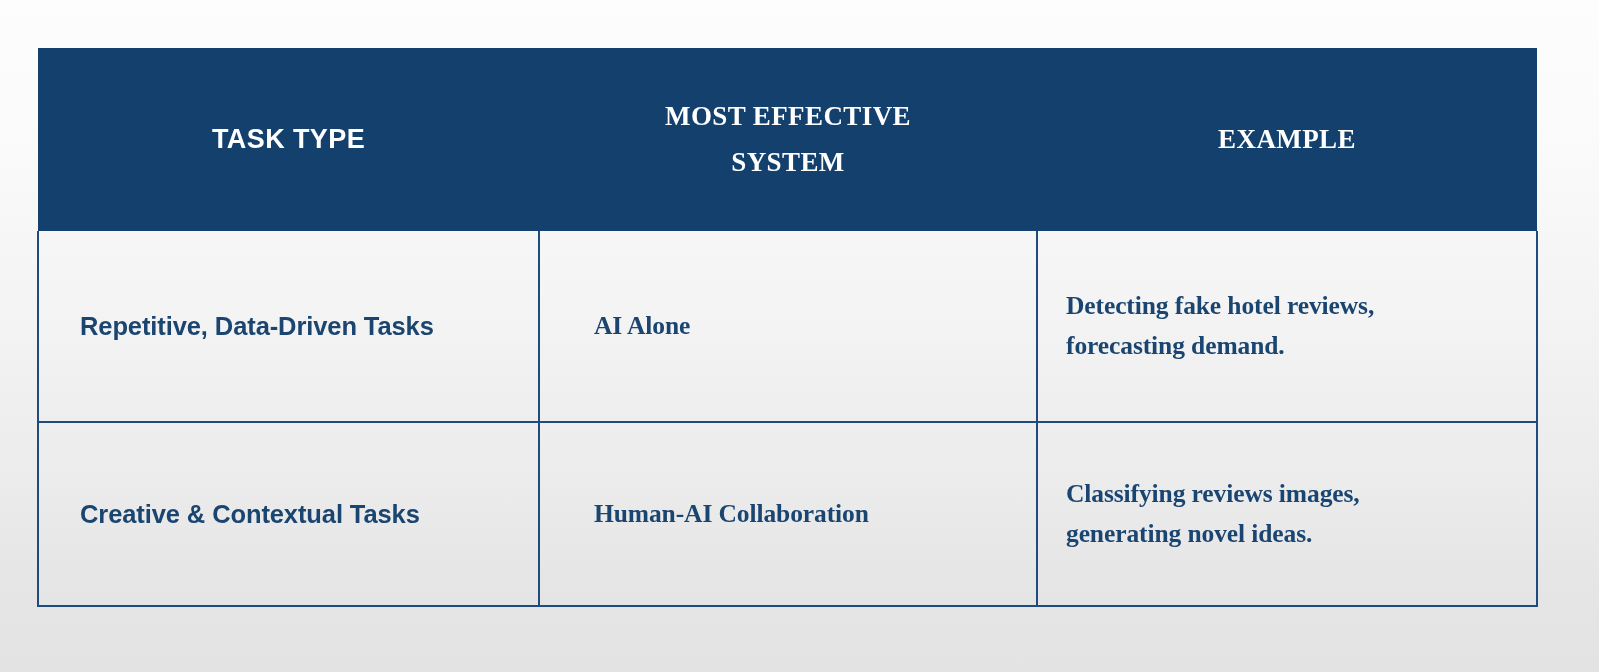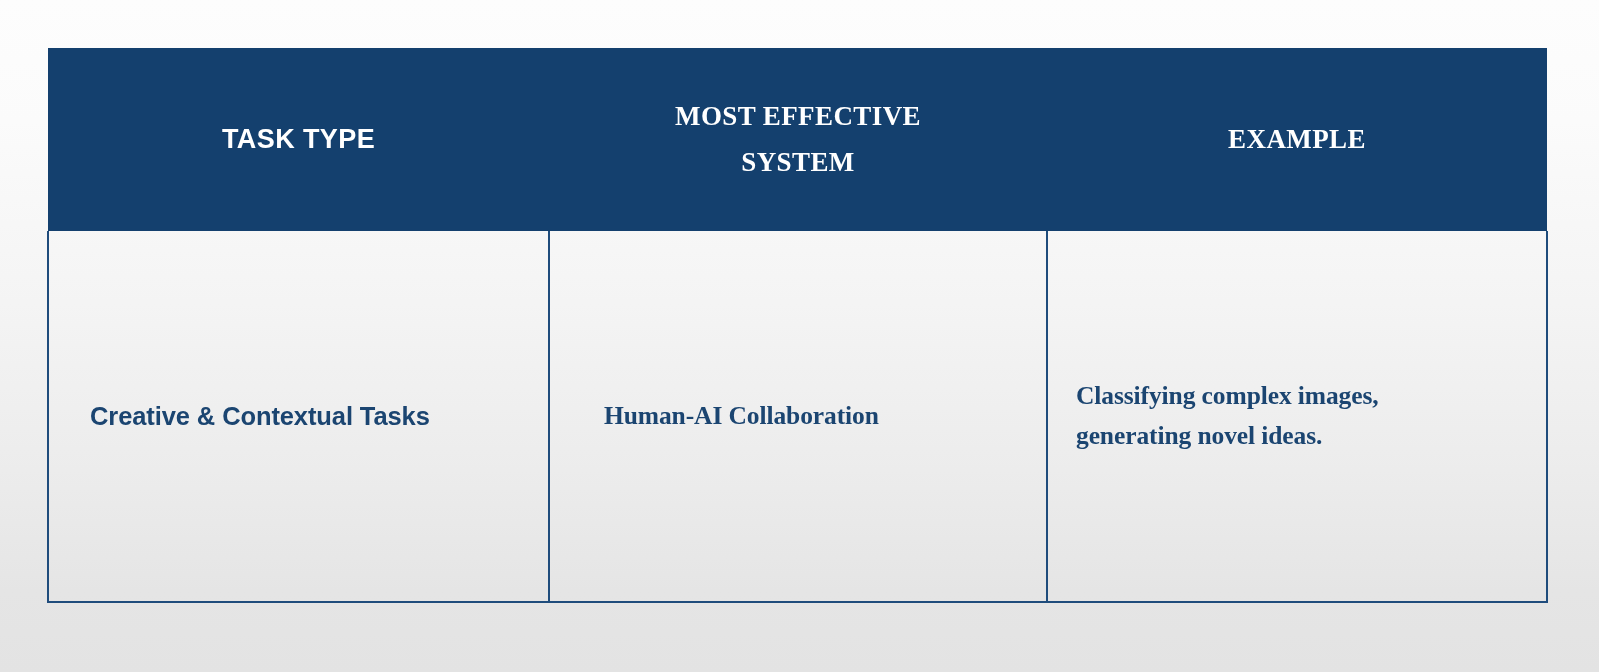--- a/index.html
+++ b/index.html
@@ -16,21 +16,21 @@
 
   .page {
     position: relative;
     width: 1599px;
     height: 672px;
   }
 
   
   .table-wrap {
     position: absolute;
-    left: 47px;
+    left: 37px;
     top: 48px;
     width: 1409px;
     height: 555px;
   }
 
   .tbl {
     width: 100%;
     height: 100%;
     border-collapse: collapse;
     table-layout: fixed;
@@ -118,31 +118,45 @@
           <th class="col-3">
             <span class="hdr-inner">
               <span class="line">EXAMPLE</span>
             </span>
           </th>
         </tr>
       </thead>
 
       <tbody>
 
+        <tr class="row-1">
+          <td class="col-1">
+            <span class="cell-inner">Repetitive, Data-Driven Tasks</span>
+          </td>
+          <td class="col-2">
+            <span class="cell-inner">AI Alone</span>
+          </td>
+          <td class="col-3">
+            <span class="cell-inner">
+              <span class="line">Detecting fake hotel reviews,</span>
+              <span class="line">forecasting demand.</span>
+            </span>
+          </td>
+        </tr>
 
         <tr class="row-2">
           <td class="col-1">
             <span class="cell-inner">Creative &amp; Contextual Tasks</span>
           </td>
           <td class="col-2">
             <span class="cell-inner">Human-AI Collaboration</span>
           </td>
           <td class="col-3">
             <span class="cell-inner">
-              <span class="line">Classifying complex images,</span>
+              <span class="line">Classifying reviews images,</span>
               <span class="line">generating novel ideas.</span>
             </span>
           </td>
         </tr>
 
       </tbody>
     </table>
   </div>
 
 </div>

